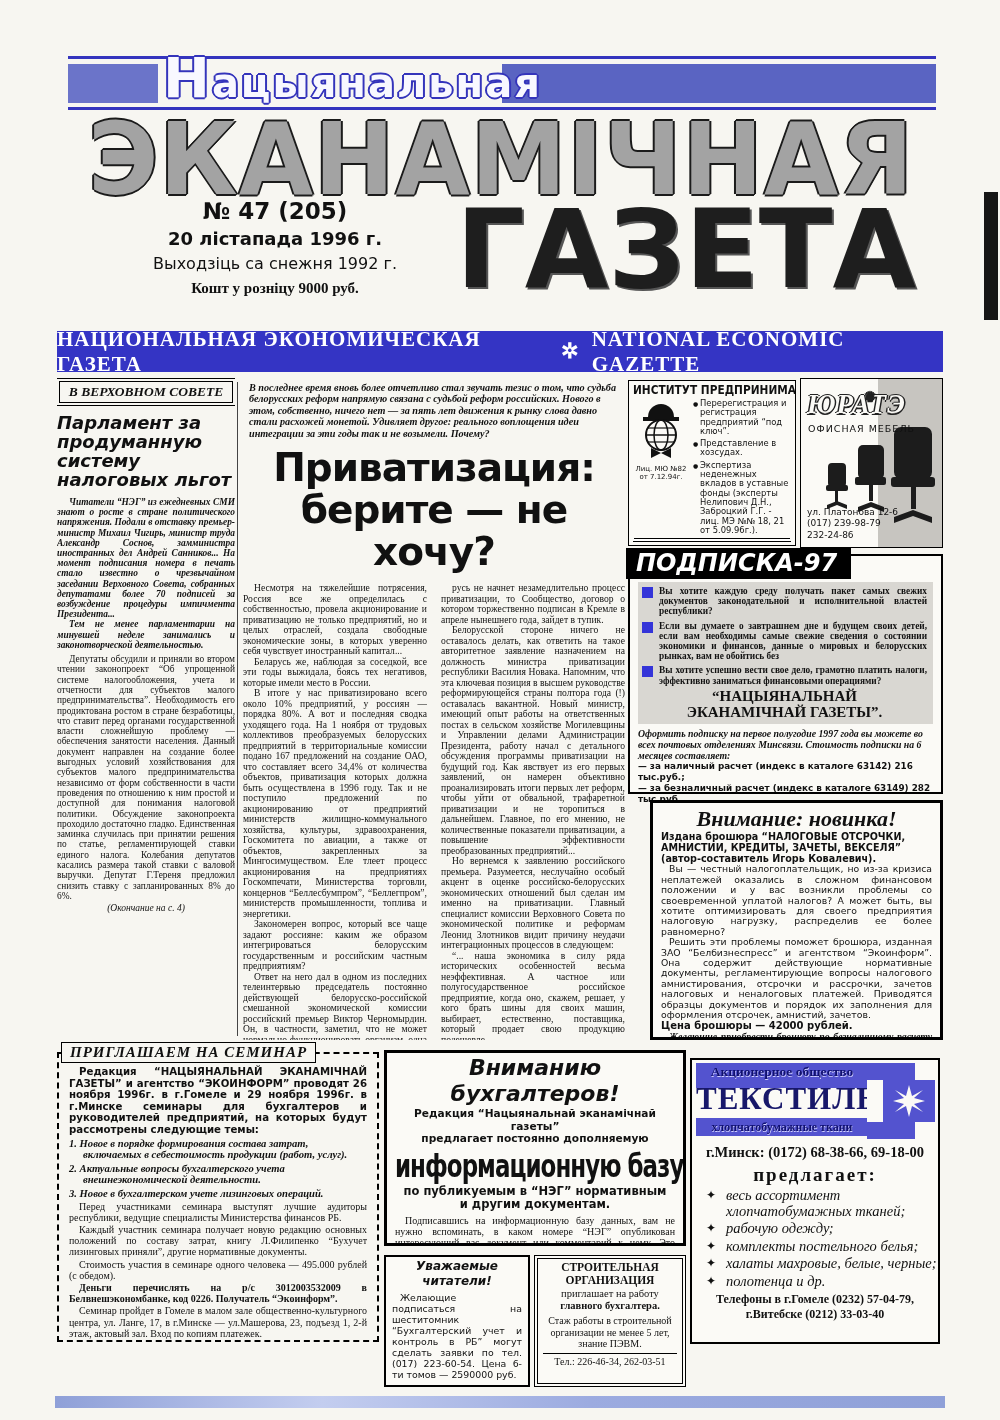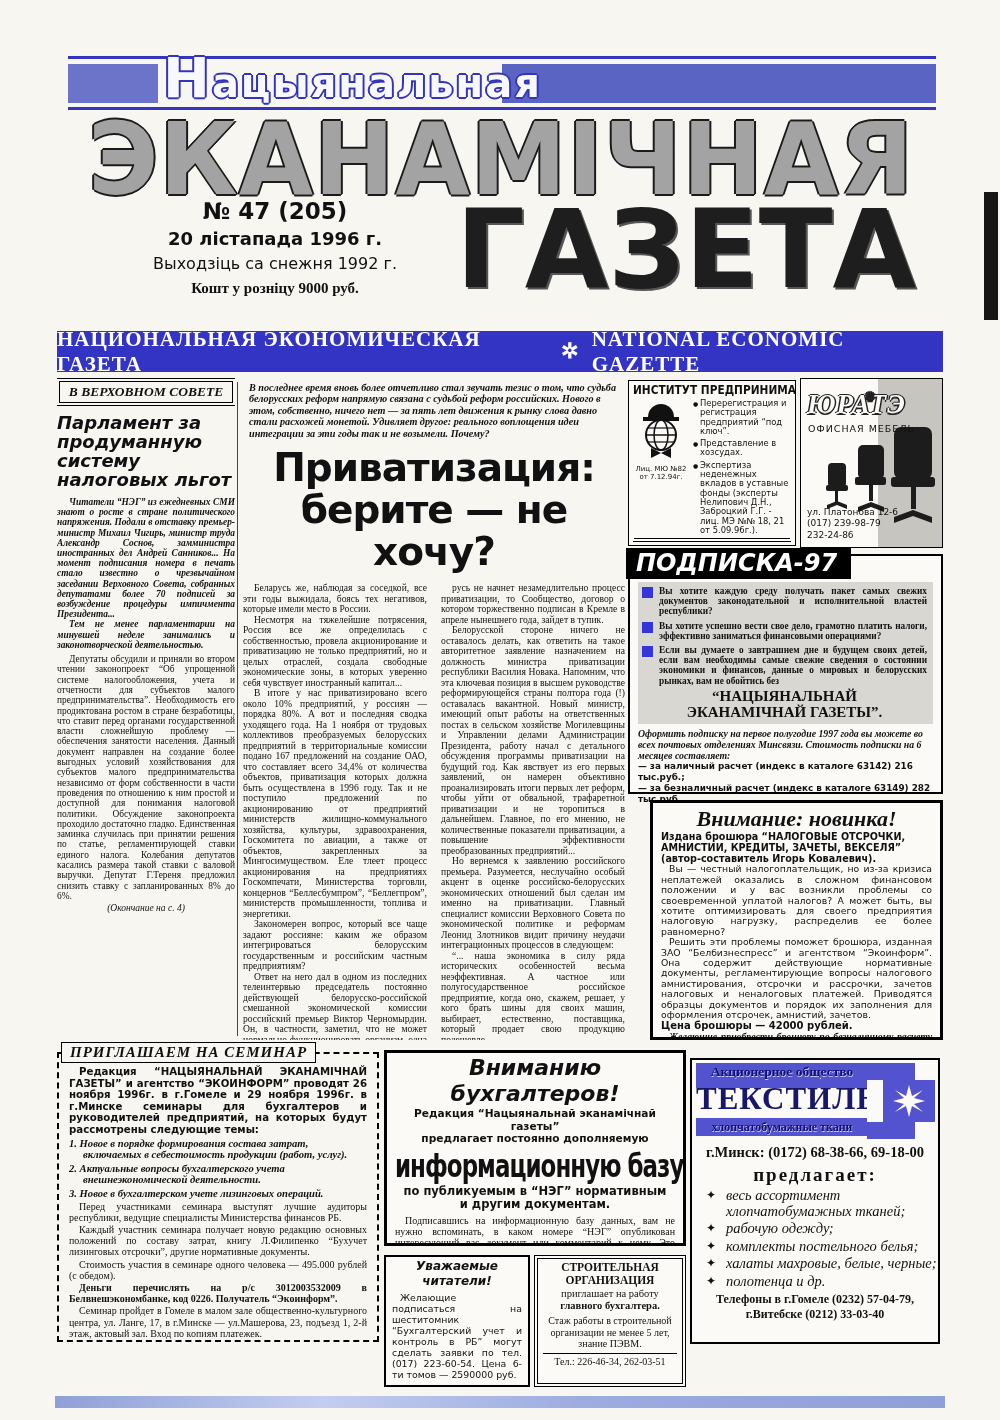--- a/index.html
+++ b/index.html
@@ -206,22 +206,22 @@
   <div class="vrule" style="left:237px; top:382px; height:654px;"></div>
 
   <div class="col-center">
     <p class="center-lead">В последнее время вновь более отчетливо стал звучать тезис о том, что судьба белорусских реформ напрямую связана с судьбой реформ российских. Нового в этом, собственно, ничего нет — за пять лет движения к рынку слова давно стали расхожей монетой. Удивляет другое: реального воплощения идеи интеграции за эти годы так и не возымели. Почему?</p>
     <div class="center-headline">
       <div>Приватизация:</div>
       <div>берите — не хочу?</div>
     </div>
     <div class="center-cols">
       <div class="ccol">
+        <p>Несмотря на тяжелейшие потрясения, Россия все же определилась с собственностью, провела акционирование и приватизацию не только предприятий, но и целых отраслей, создала свободные экономические зоны, в которых уверенно себя чувствует иностранный капитал...</p>
         <p>Беларусь же, наблюдая за соседкой, все эти годы выжидала, боясь тех негативов, которые имели место в России.</p>
-        <p>Несмотря на тяжелейшие потрясения, Россия все же определилась с собственностью, провела акционирование и приватизацию не только предприятий, но и целых отраслей, создала свободные экономические зоны, в которых уверенно себя чувствует иностранный капитал...</p>
         <p>В итоге у нас приватизировано всего около 10% предприятий, у россиян — порядка 80%. А вот и последняя сводка уходящего года. На 1 ноября от трудовых коллективов преобразуемых белорусских предприятий в территориальные комиссии подано 167 предложений на создание ОАО, что составляет всего 34,4% от количества объектов, приватизация которых должна быть осуществлена в 1996 году. Так и не поступило предложений по акционированию от предприятий министерств жилищно-коммунального хозяйства, культуры, здравоохранения, Госкомитета по авиации, а также от объектов, закрепленных за Мингосимуществом. Еле тлеет процесс акционирования на предприятиях Госкомпечати, Министерства торговли, концернов “Беллесбумпром”, “Беллегпром”, министерств промышленности, топлива и энергетики.</p>
         <p>Закономерен вопрос, который все чаще задают россияне: каким же образом интегрироваться белорусским государственным и российским частным предприятиям?</p>
         <p>Ответ на него дал в одном из последних телеинтервью председатель постоянно действующей белорусско-российской смешанной экономической комиссии российский премьер Виктор Черномырдин. Он, в частности, заметил, что не может нормально функционировать организм, одна часть которого живет по одним законам, а другая — по другим. Но главное: если Бела-</p>
       </div>
       <div class="ccol">
         <p>русь не начнет незамедлительно процесс приватизации, то Сообщество, договор о котором торжественно подписан в Кремле в апреле нынешнего года, зайдет в тупик.</p>
         <p>Белорусской стороне ничего не оставалось делать, как ответить на такое авторитетное заявление назначением на должность министра приватизации республики Василия Новака. Напомним, что эта ключевая позиция в высшем руководстве реформирующейся страны полтора года (!) оставалась вакантной. Новый министр, имеющий опыт работы на ответственных постах в сельском хозяйстве Могилевщины и Управлении делами Администрации Президента, работу начал с детального обсуждения программы приватизации на будущий год. Как явствует из его первых заявлений, он намерен объективно проанализировать итоги первых лет реформ, чтобы уйти от обвальной, трафаретной приватизации и не торопиться в дальнейшем. Главное, по его мнению, не количественные показатели приватизации, а повышение эффективности преобразованных предприятий...</p>
         <p>Но вернемся к заявлению российского премьера. Разумеется, неслучайно особый акцент в оценке российско-белорусских экономических отношений был сделан им именно на приватизации. Главный специалист комиссии Верховного Совета по экономической политике и реформам Леонид Злотников видит причину неудачи интеграционных процессов в следующем:</p>
         <p>“... наша экономика в силу ряда исторических особенностей весьма неэффективная. А частное или полугосударственное российское предприятие, когда оно, скажем, решает, у кого брать шины для своих машин, выбирает, естественно, поставщика, который продает свою продукцию подешевле.</p>
 
@@ -295,25 +295,25 @@
 
     <div class="subs-box">
       <div class="subs-title">ПОДПИСКА-97</div>
       <div class="subs-panel">
         <div class="subs-item">
           <div class="subs-sq"></div>
           <p>Вы хотите каждую среду получать пакет самых свежих документов законодательной и исполнительной властей республики?</p>
         </div>
         <div class="subs-item">
           <div class="subs-sq"></div>
-          <p>Вы хотите успешно вести свое дело, грамотно платить налоги, эффективно заниматься финансовыми операциями?</p>
+          <p>Если вы думаете о завтрашнем дне и будущем своих детей, если вам необходимы самые свежие сведения о состоянии экономики и финансов, данные о мировых и белорусских рынках, вам не обойтись без</p>
         </div>
         <div class="subs-item">
           <div class="subs-sq"></div>
-          <p>Если вы думаете о завтрашнем дне и будущем своих детей, если вам необходимы самые свежие сведения о состоянии экономики и финансов, данные о мировых и белорусских рынках, вам не обойтись без</p>
+          <p>Вы хотите успешно вести свое дело, грамотно платить налоги, эффективно заниматься финансовыми операциями?</p>
         </div>
         <div class="subs-brand">
           <div>“НАЦЫЯНАЛЬНАЙ</div>
           <div>ЭКАНАМІЧНАЙ ГАЗЕТЫ”.</div>
         </div>
       </div>
       <p class="subs-info">Оформить подписку на первое полугодие 1997 года вы можете во всех почтовых отделениях Минсвязи. Стоимость подписки на 6 месяцев составляет:</p>
       <p class="subs-opt">— за наличный расчет (индекс в каталоге 63142) 216 тыс.руб.;</p>
       <p class="subs-opt">— за безналичный расчет (индекс в каталоге 63149) 282 тыс.руб.</p>
     </div>
@@ -328,21 +328,21 @@
     </div>
   </div>
 
   <div class="seminar-title">ПРИГЛАШАЕМ НА СЕМИНАР</div>
   <div class="seminar-box">
     <p class="seminar-intro">Редакция “НАЦЫЯНАЛЬНАЙ ЭКАНАМІЧНАЙ ГАЗЕТЫ” и агентство “ЭКОИНФОРМ” проводят 26 ноября 1996г. в г.Гомеле и 29 ноября 1996г. в г.Минске семинары для бухгалтеров и руководителей предприятий, на которых будут рассмотрены следующие темы:</p>
     <p class="seminar-topic">1. Новое в порядке формирования состава затрат, включаемых в себестоимость продукции (работ, услуг).</p>
     <p class="seminar-topic">2. Актуальные вопросы бухгалтерского учета внешнеэкономической деятельности.</p>
     <p class="seminar-topic">3. Новое в бухгалтерском учете лизинговых операций.</p>
     <p class="seminar-p">Перед участниками семинара выступят лучшие аудиторы республики, ведущие специалисты Министерства финансов РБ.</p>
-    <p class="seminar-p">Каждый участник семинара получает новую редакцию основных положений по составу затрат, книгу Л.Филипенко “Бухучет лизинговых отсрочки”, другие нормативные документы.</p>
+    <p class="seminar-p">Каждый участник семинара получает новую редакцию основных положений по составу затрат, книгу Л.Филипенко “Бухучет лизинговых приняли”, другие нормативные документы.</p>
     <p class="seminar-p">Стоимость участия в семинаре одного человека — 495.000 рублей (с обедом).</p>
     <p class="seminar-p" style="font-weight:bold">Деньги перечислять на р/с 3012003532009 в Белвнешэкономбанке, код 0226. Получатель “Экоинформ”.</p>
     <p class="seminar-p">Семинар пройдет в Гомеле в малом зале общественно-культурного центра, ул. Ланге, 17, в г.Минске — ул.Машерова, 23, подъезд 1, 2-й этаж, актовый зал. Вход по копиям платежек.</p>
     <div class="seminar-phones">
       <div>ТЕЛЕФОНЫ ДЛЯ СПРАВОК:</div>
 
     </div>
   </div>
 
   <div class="acct-box">

